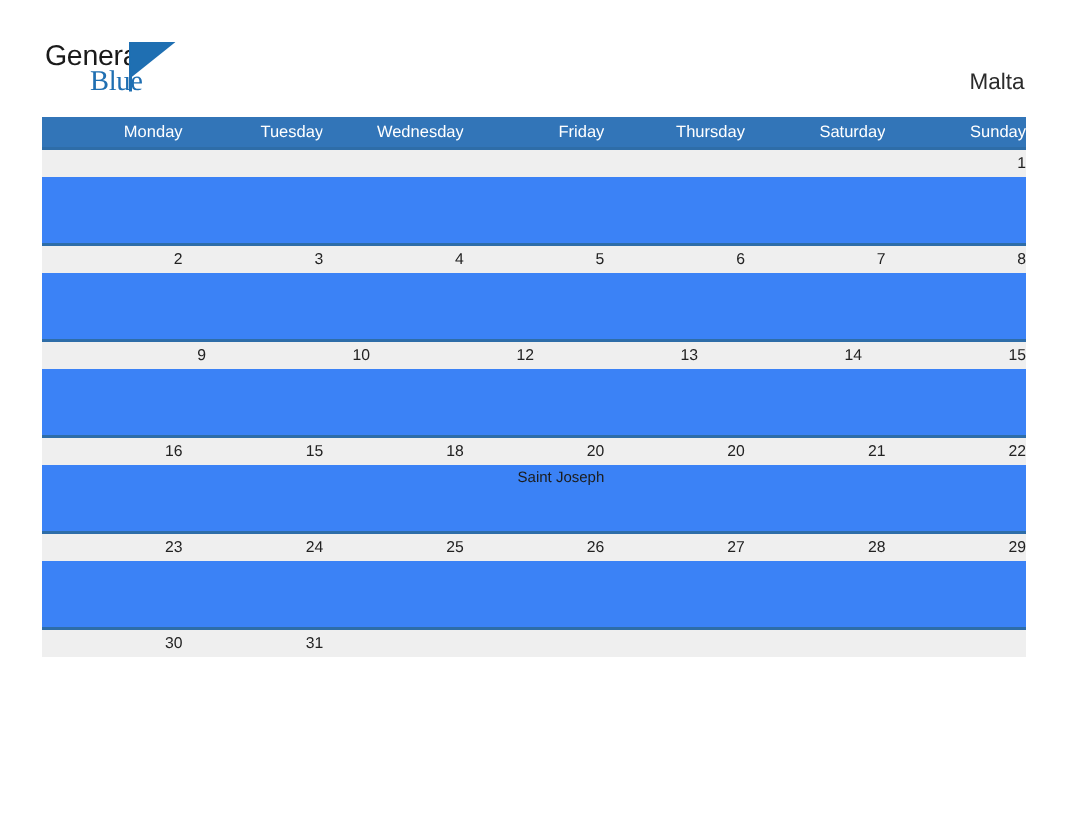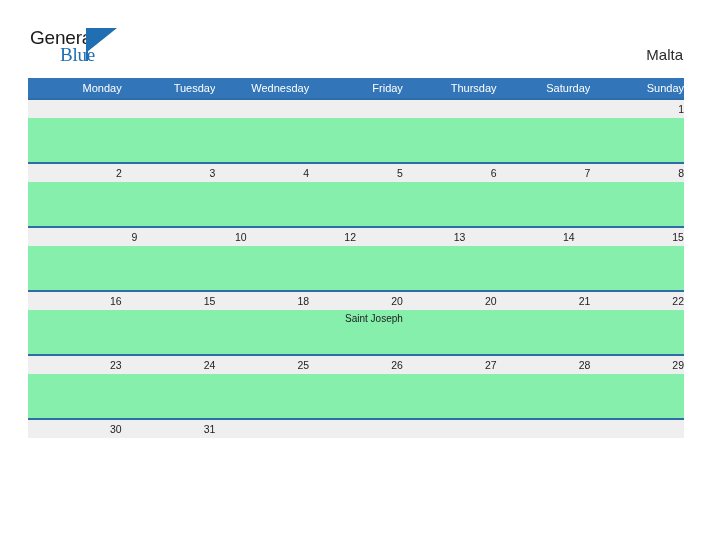--- a/index.html
+++ b/index.html
@@ -130,21 +130,21 @@
     border-top: none;
   }
   .week-row .numband {
     display: flex;
     height: 18px;
     background: #efefef;
   }
   .week-row .bodyband {
     display: flex;
     height: 44px;
-    background: #86efac;
+    background: #3b82f6;
   }
   .daycell-num {
     flex: 1 1 0;
     font-size: 10.5px;
     line-height: 18px;
     color: #222222;
     padding-left: 7px;
     box-sizing: border-box;
     font-family: "Liberation Sans", sans-serif;
   }

